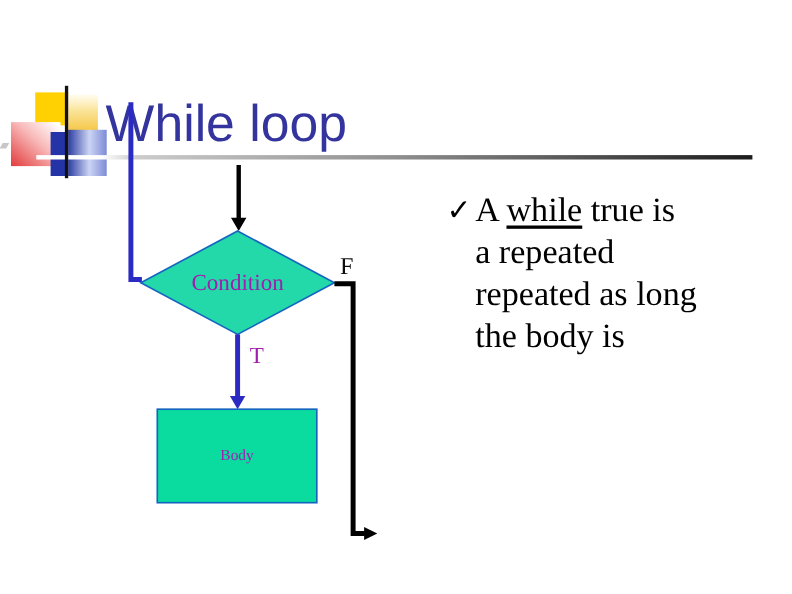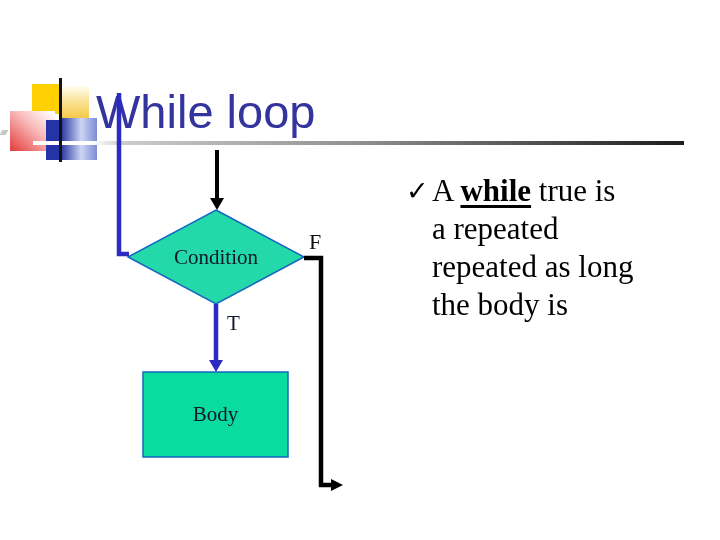--- a/index.html
+++ b/index.html
@@ -25,36 +25,36 @@
     left:96px;top:88px;z-index:2;color:#34349E;font-size:47px;line-height:1.0;
     letter-spacing:0px;white-space:nowrap;
   }
   .title-underline{
     left:33px;top:141px;width:651px;height:4px;z-index:3;
     background:linear-gradient(to right,#ffffff 0%,#ffffff 9%,#cccccc 14%,#909090 50%,#1c1c1c 100%);
   }
   
   .flow-svg{left:0;top:0;z-index:5;}
   .flow-label{
-    z-index:6;font-family:"Liberation Serif",serif;color:#0f172a;white-space:nowrap;
+    z-index:6;font-family:"Liberation Serif",serif;color:#a21caf;white-space:nowrap;
   }
   .condition-label{left:128px;top:243px;width:176px;text-align:center;font-size:21px;line-height:28px;}
   .true-label{left:227px;top:311px;font-size:21px;line-height:24px;}
   .false-label{left:309px;top:229px;font-size:22px;line-height:26px;color:#0d0d0d;}
   .body-label{
     left:143px;top:372px;width:145px;height:85px;display:flex;
-    align-items:center;justify-content:center;font-size:21px;
+    align-items:center;justify-content:center;font-size:14px;
   }
   
   .bullet-block{left:398px;top:172px;width:300px;z-index:2;
     font-family:"Liberation Serif",serif;color:#000;}
   .bullet-marker{left:406px;top:175px;font-size:27px;line-height:32px;z-index:3;
     font-family:"Liberation Serif",serif;color:#000;}
   .bullet-line{margin-left:34px;font-size:31px;line-height:38px;white-space:nowrap;}
-  .u{text-decoration:underline;text-underline-offset:4px;font-weight:bold;}
+  .u{text-decoration:underline;text-underline-offset:4px;}
 </style>
 </head>
 <body>
 
 <div class="slide">
 
   <div class="abs logo-yellow"></div>
   <div class="abs logo-yellow-grad"></div>
   <div class="abs logo-red-grad"></div>
   <div class="abs logo-blue-solid"></div>

